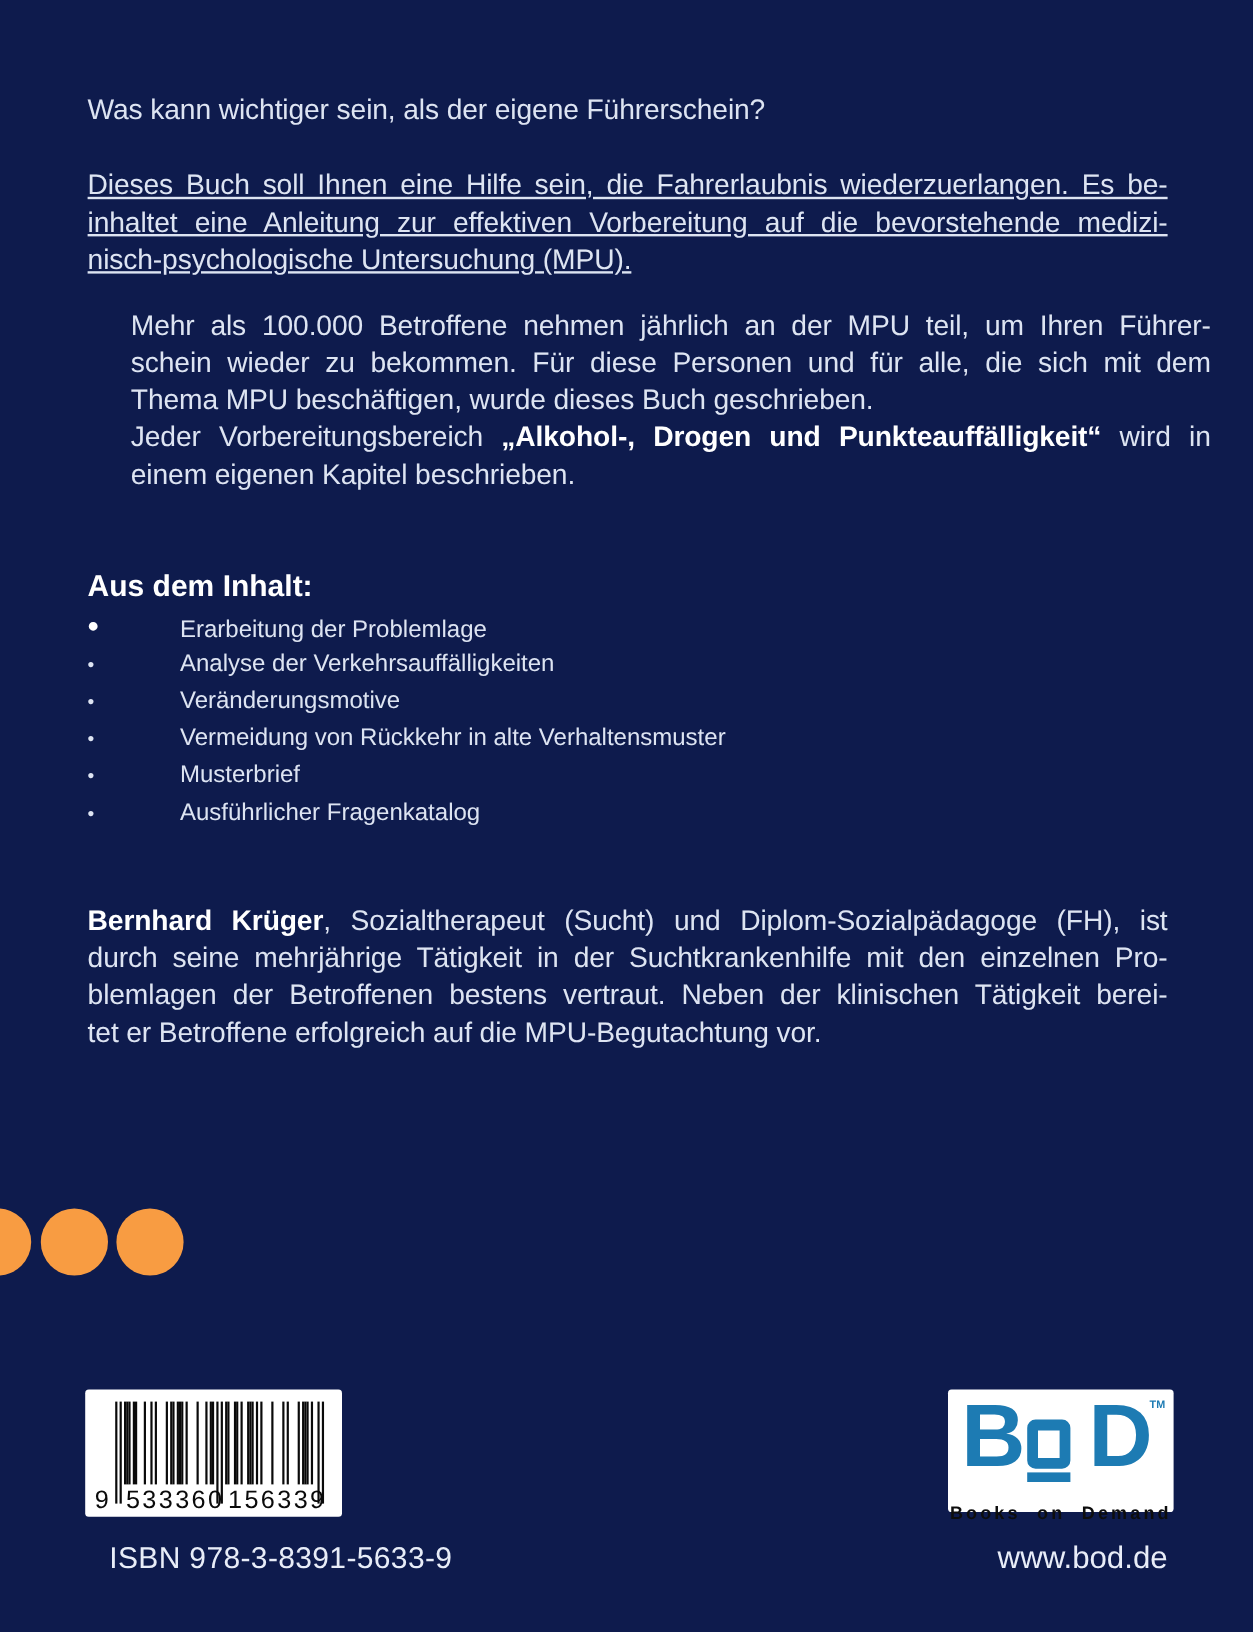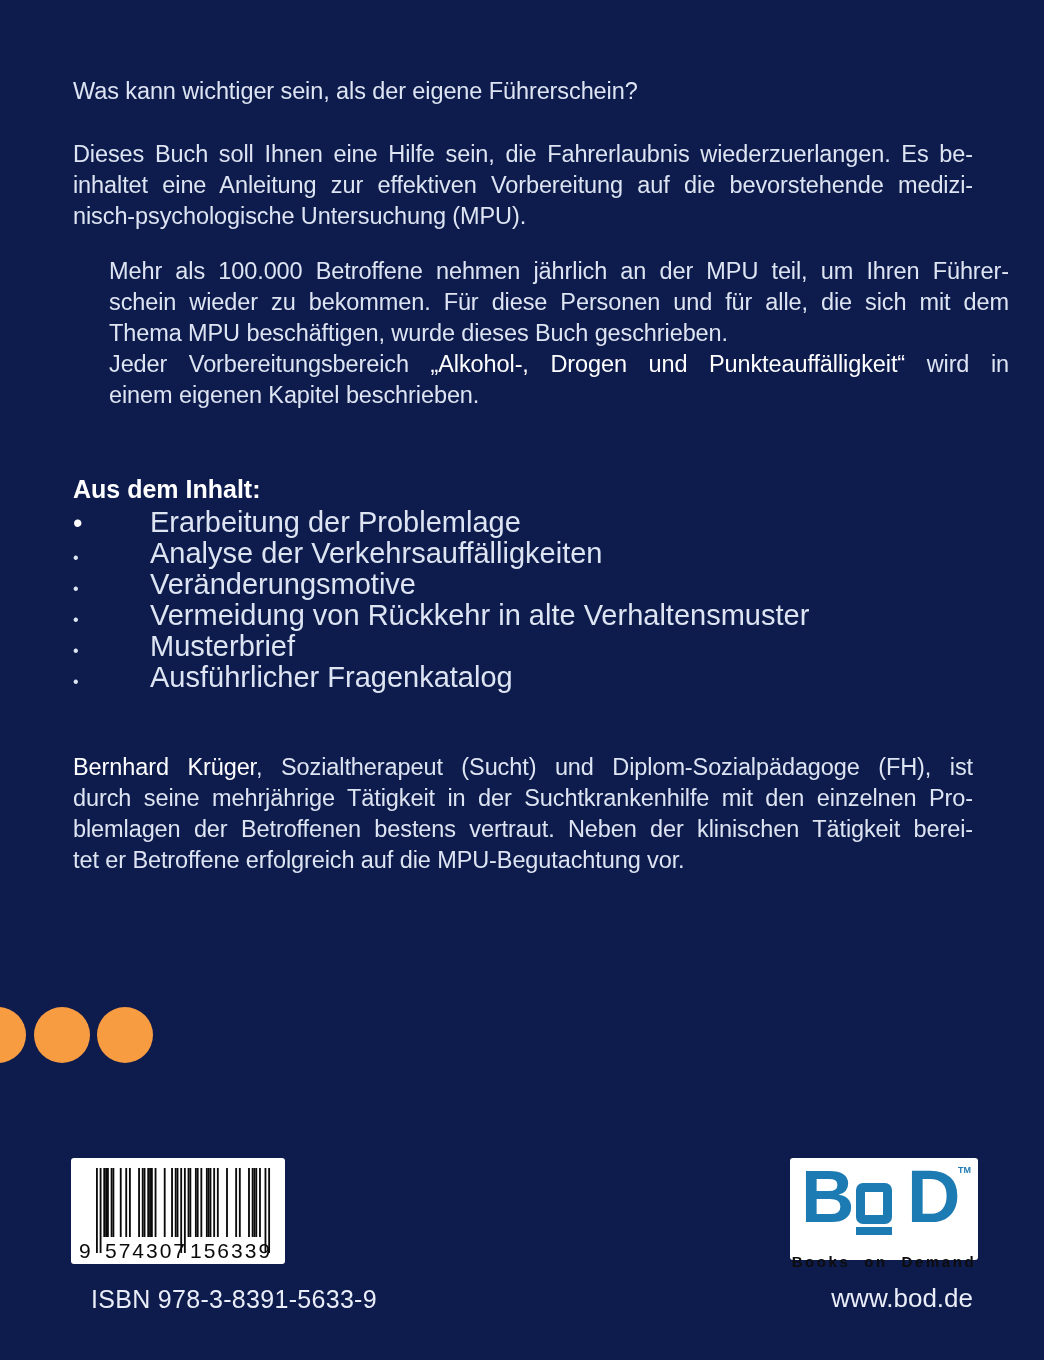--- a/index.html
+++ b/index.html
@@ -17,24 +17,24 @@
     position: absolute;
     left: 73px;
     width: 900px;
     font-size: 23.5px;
     line-height: 31px;
     color: #dde4f2;
     letter-spacing: -0.1px;
   }
   .para .line { min-height: 31px; }
   .para .line.just { text-align: justify; text-align-last: justify; }
-  .para .b { font-weight: normal; color: #ffffff; }
+  .para .b { font-weight: bold; color: #ffffff; }
 
   .tagline  { top: 76px; }
-  .intro    { top: 139px; }
+  .intro    { top: 139px; text-decoration: underline; }
   .audience { top: 256px; margin-left: 36px; }
   .author   { top: 752px; }
 
   .contents-heading {
     position: absolute;
     left: 73px;
     top: 474px;
     margin: 0;
     font-size: 25px;
     line-height: 31px;
@@ -43,21 +43,21 @@
   }
   .contents-list { position: absolute; left: 73px; top: 507px; width: 900px; }
   .bullet-row { display: flex; align-items: baseline; height: 31px; }
   .bullet {
     flex: 0 0 77px;
     font-size: 16px;
     line-height: 31px;
     color: #dde4f2;
   }
   .bullet.big { font-size: 27px; color: #ffffff; }
-  .btext { font-size: 29px; line-height: 31px; color: #dde4f2; }
+  .btext { font-size: 20px; line-height: 31px; color: #dde4f2; }
 
   
   .dot {
     position: absolute;
     top: 1007px;
     width: 56px;
     height: 56px;
     border-radius: 50%;
     background: #f89c42;
   }
@@ -269,21 +269,21 @@
         <rect x="167.90" y="10" width="1.83" height="69"></rect>
         <rect x="177.06" y="10" width="1.83" height="69"></rect>
         <rect x="180.72" y="10" width="1.83" height="69"></rect>
         <rect x="182.55" y="10" width="1.83" height="69"></rect>
         <rect x="184.38" y="10" width="1.83" height="69"></rect>
         <rect x="188.05" y="10" width="1.83" height="69"></rect>
         <rect x="193.54" y="10" width="1.83" height="85"></rect>
         <rect x="197.21" y="10" width="1.83" height="85"></rect>
       </svg>
     <span class="bc-digit bc-left">9</span>
-    <span class="bc-digit bc-g1">574307</span>
+    <span class="bc-digit bc-g1">533360</span>
     <span class="bc-digit bc-g2">156339</span>
   </div>
 
   <div class="bod-box">
     <span class="bod-letter bod-b">B</span>
     <span class="bod-o"></span>
     <span class="bod-o-bar"></span>
     <span class="bod-letter bod-d">D</span>
     <span class="bod-tm">TM</span>
     <div class="bod-sub">Books on Demand</div>

